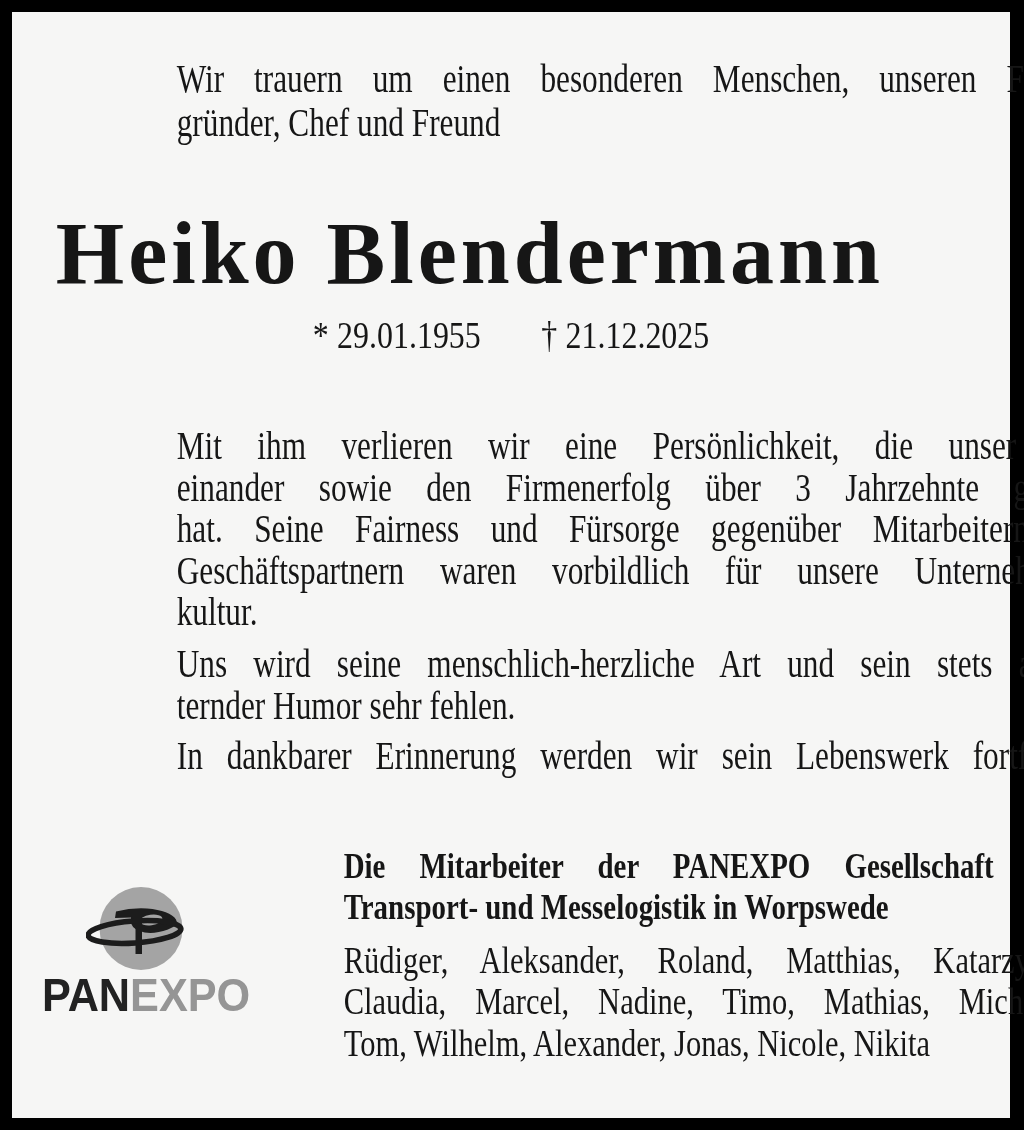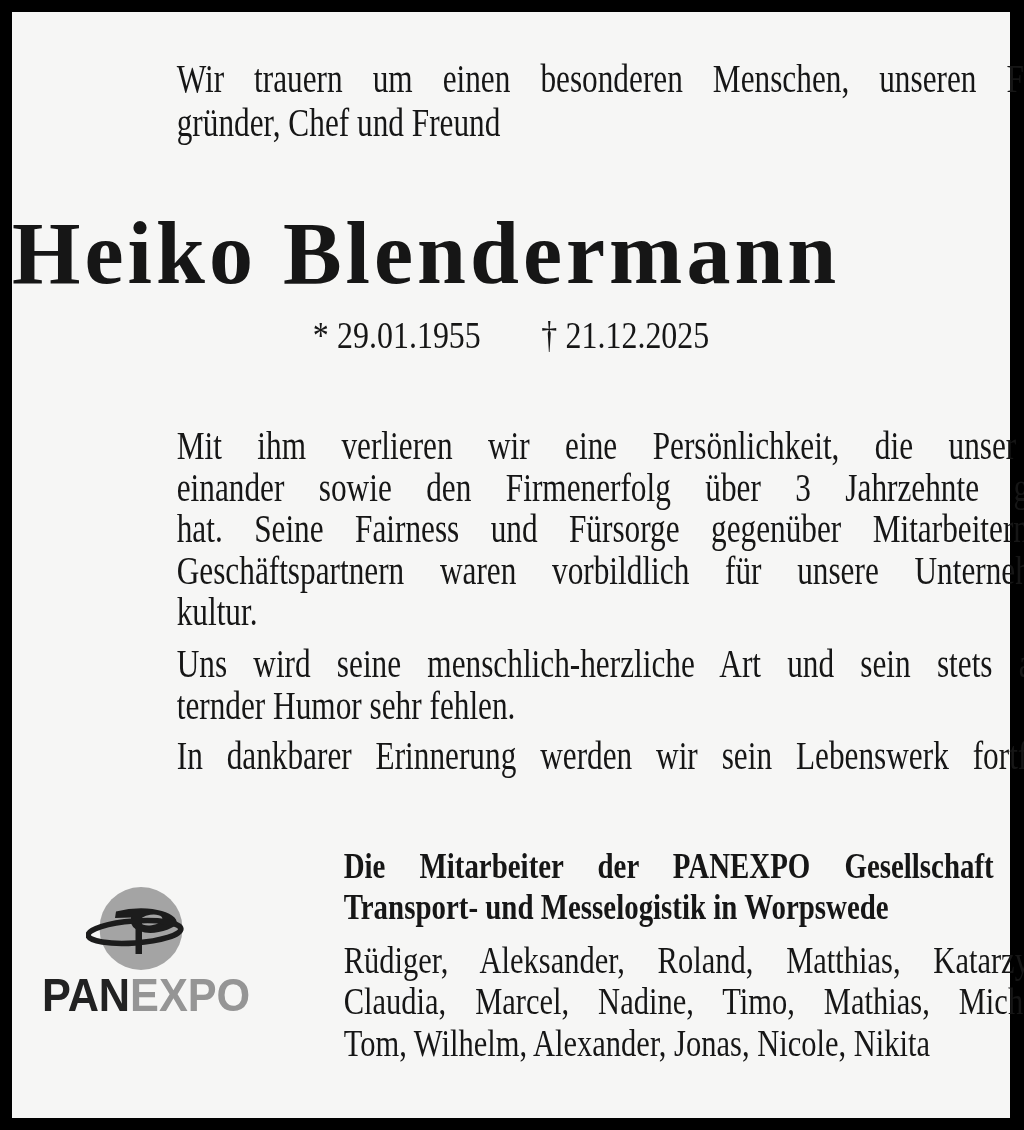--- a/index.html
+++ b/index.html
@@ -16,21 +16,21 @@
   .nl{text-align:left;}
   
   .intro{
     position:absolute;left:35px;top:45px;width:1190px;
     font-size:40px;line-height:44px;
     transform:scaleX(0.782);
   }
   
   .deceased-name{
     position:absolute;left:0;top:197px;width:872px;
-    text-align:left;font-weight:bold;font-size:88px;line-height:90px;
+    text-align:right;font-weight:bold;font-size:88px;line-height:90px;
     letter-spacing:4px;white-space:nowrap;
   }
   
   .dates{
     position:absolute;left:0;top:302px;width:998px;
     display:flex;justify-content:center;gap:72px;
     font-size:38px;line-height:42px;
     transform:scaleX(0.84);transform-origin:50% 0;
   }
   .date-item{white-space:nowrap;}

